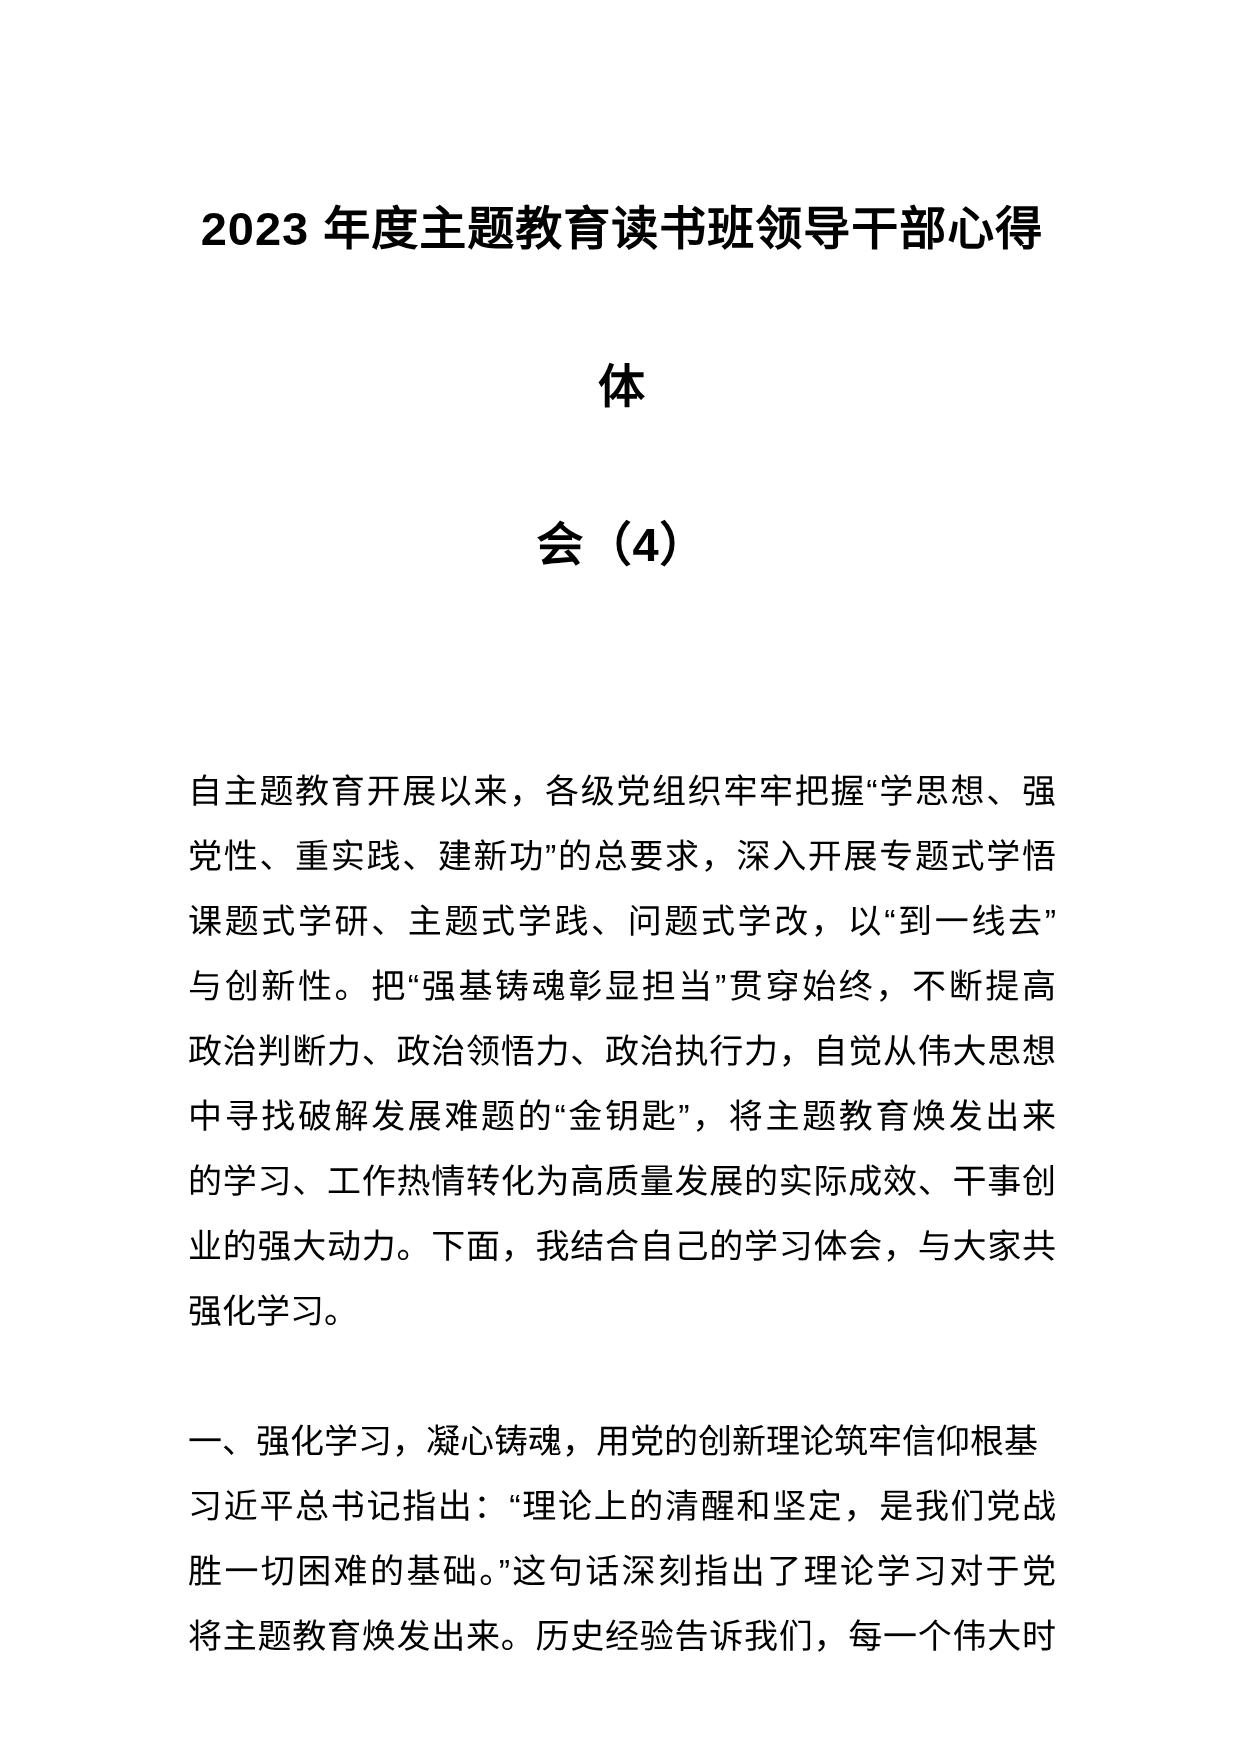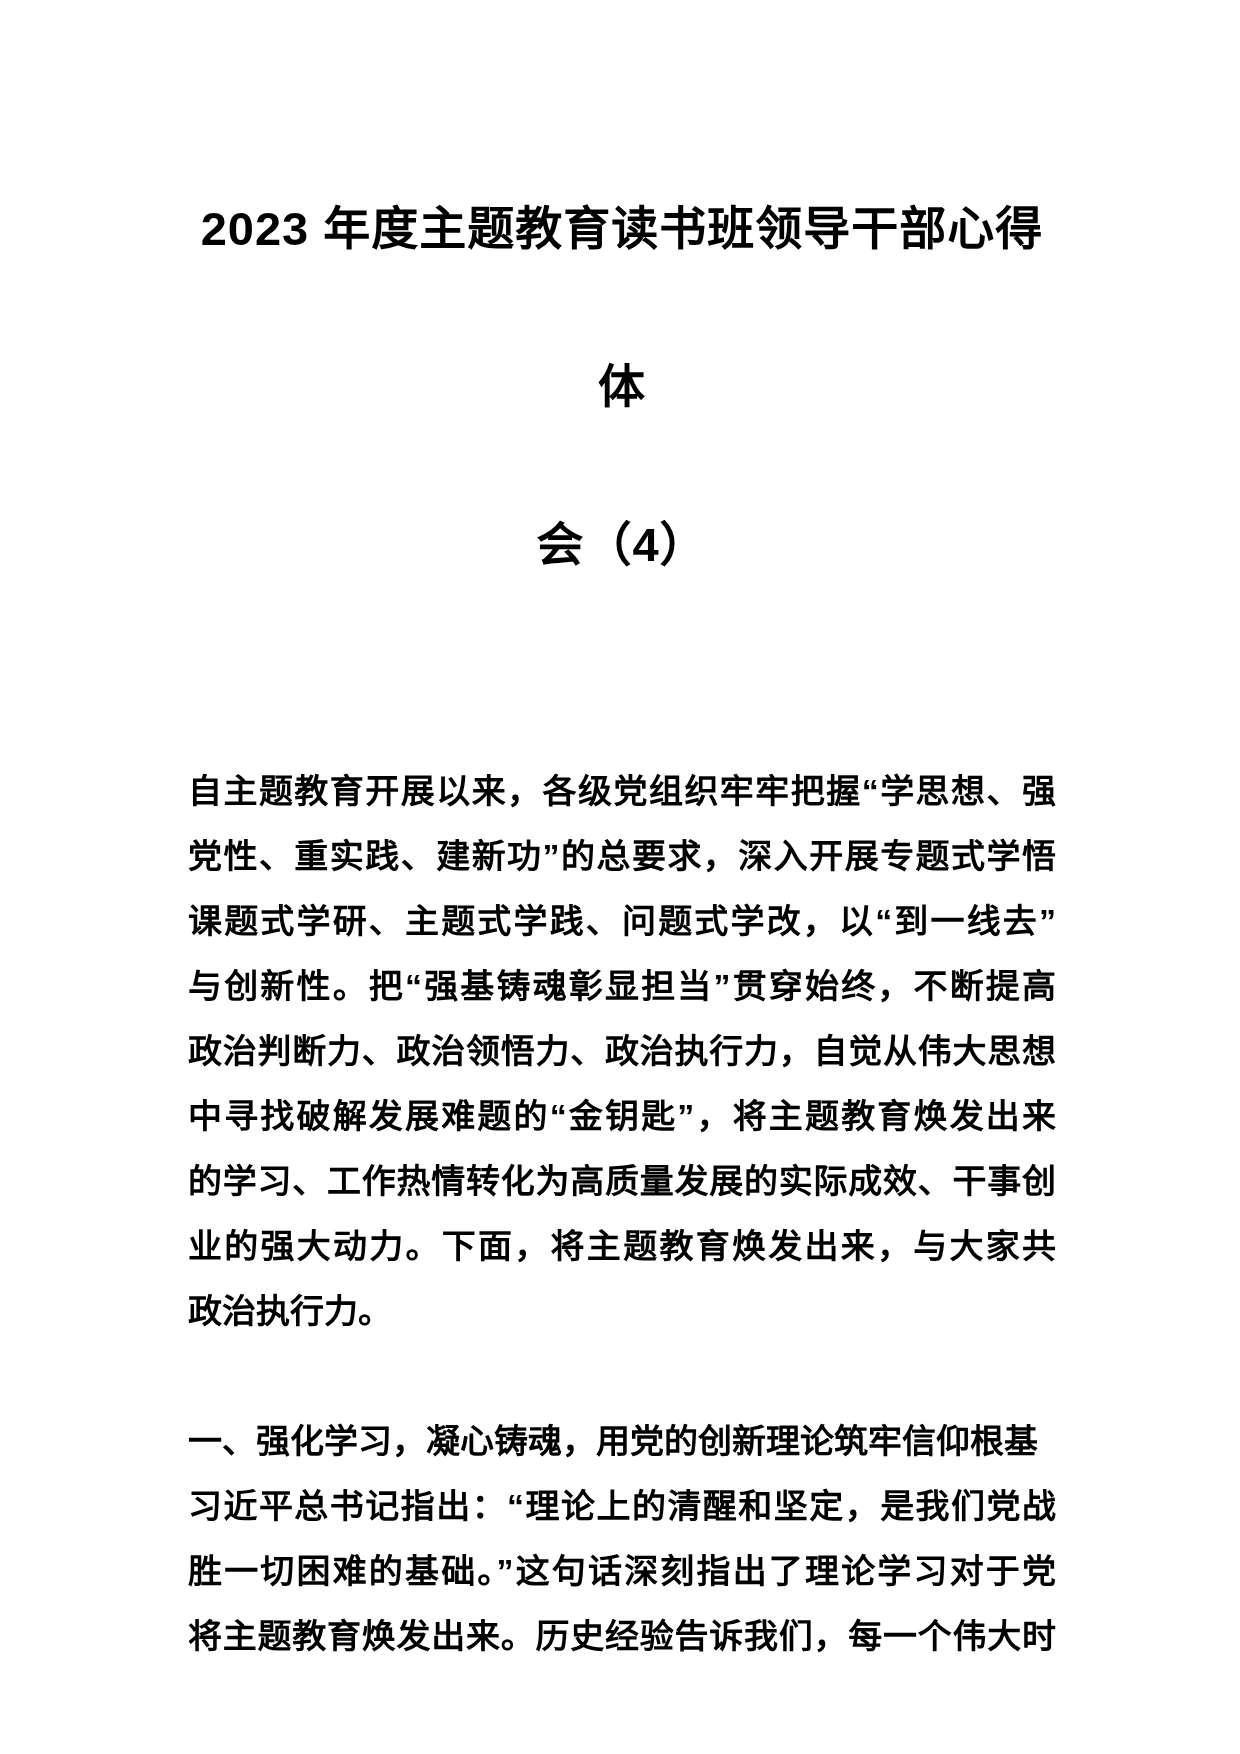--- a/index.html
+++ b/index.html
@@ -25,21 +25,21 @@
     text-align: center;
     line-height: 158px;
     letter-spacing: 1px;
   }
   .title-line { display: block; }
   .doc-body {
     margin-top: 135px;
     font-size: 34px;
     font-weight: 400;
   }
-  .para { margin: 0; padding: 0; font-weight: bold; }
+  .para { margin: 0; padding: 0; }
   .line {
     display: block;
     height: 65px;
     line-height: 65px;
     overflow: hidden;
     white-space: normal;
   }
   
   .jl {
     text-align: justify;
@@ -65,22 +65,22 @@
   <div class="doc-body">
 
     <p class="para">
       <span class="line jl">自主题教育开展以来，各级党组织牢牢把握“学思想、强</span>
       <span class="line jl">党性、重实践、建新功”的总要求，深入开展专题式学悟</span>
       <span class="line jl">课题式学研、主题式学践、问题式学改，以“到一线去”</span>
       <span class="line jl">与创新性。把“强基铸魂彰显担当”贯穿始终，不断提高</span>
       <span class="line jl">政治判断力、政治领悟力、政治执行力，自觉从伟大思想</span>
       <span class="line jl">中寻找破解发展难题的“金钥匙”，将主题教育焕发出来</span>
       <span class="line jl">的学习、工作热情转化为高质量发展的实际成效、干事创</span>
-      <span class="line jl">业的强大动力。下面，将主题教育焕发出来，与大家共</span>
-      <span class="line ll">政治执行力。</span>
+      <span class="line jl">业的强大动力。下面，我结合自己的学习体会，与大家共</span>
+      <span class="line ll">强化学习。</span>
     </p>
 
     <p class="para">
       <span class="line ll section-heading">一、强化学习，凝心铸魂，用党的创新理论筑牢信仰根基</span>
     </p>
 
     <p class="para">
       <span class="line jl">习近平总书记指出：“理论上的清醒和坚定，是我们党战</span>
       <span class="line jl">胜一切困难的基础。”这句话深刻指出了理论学习对于党</span>
       <span class="line jl">将主题教育焕发出来。历史经验告诉我们，每一个伟大时</span>

